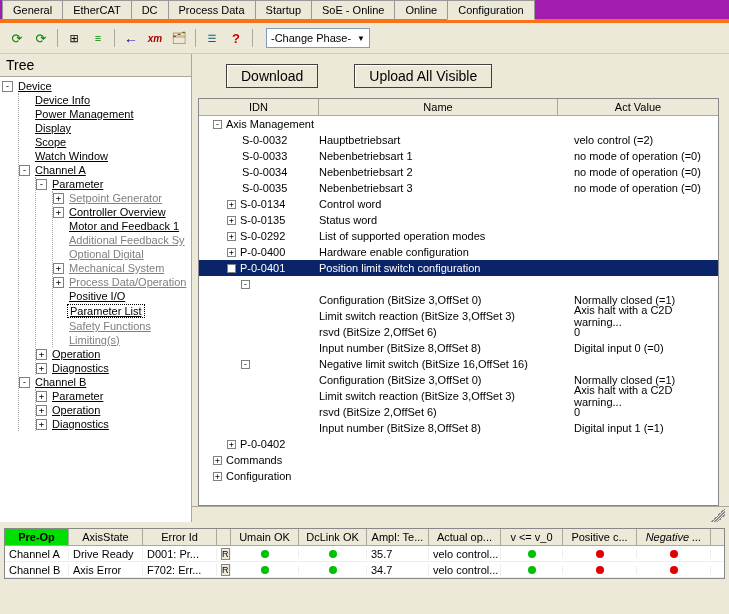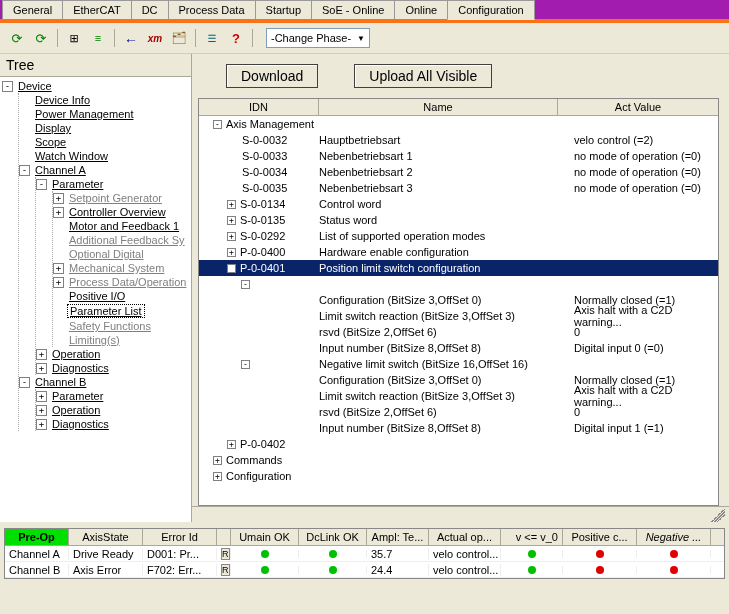--- a/index.html
+++ b/index.html
@@ -56,21 +56,21 @@
 .grid-footer { height: 16px; background: #ece9d8; border-top: 1px solid #aca899; display: flex; justify-content: flex-end; align-items: center; padding-right: 4px; }
 .grip { width: 14px; height: 14px; background: linear-gradient(135deg, transparent 50%, #888 50%, #888 55%, transparent 55%, transparent 60%, #888 60%, #888 65%, transparent 65%, transparent 70%, #888 70%, #888 75%, transparent 75%); }
 
 
 .status-grid { margin: 6px 4px 4px 4px; border: 1px solid #888; background: #fff; font-size: 11px; }
 .status-head { display: flex; background: #ece9d8; border-bottom: 1px solid #aca899; }
 .sh { border-right: 1px solid #aca899; padding: 2px 4px; text-align: center; overflow: hidden; white-space: nowrap; }
 .sh.preop { background: #00e000; font-weight: bold; }
 .status-row { display: flex; border-bottom: 1px solid #eee; height: 16px; align-items: center; }
 .sc { border-right: 1px solid #eee; padding: 0 4px; overflow: hidden; white-space: nowrap; display: flex; align-items: center; }
-.w0 { width: 64px; } .w1 { width: 74px; } .w2 { width: 74px; } .w3 { width: 14px; } .w4 { width: 68px; } .w5 { width: 68px; } .w6 { width: 62px; } .w7 { width: 72px; } .w8 { width: 62px; text-align: right; } .w9 { width: 74px; } .w10 { width: 74px; font-style: italic; }
+.w0 { width: 64px; } .w1 { width: 74px; } .w2 { width: 74px; } .w3 { width: 14px; } .w4 { width: 68px; } .w5 { width: 68px; } .w6 { width: 62px; } .w7 { width: 72px; } .w8 { width: 62px; } .w9 { width: 74px; } .w10 { width: 74px; font-style: italic; }
 .dot { width: 8px; height: 8px; border-radius: 50%; margin: 0 auto; }
 .green { background: #00c000; } .red { background: #e00000; }
 .r-btn { width: 12px; height: 12px; border: 1px solid #888; background: #ece9d8; font-size: 9px; display: flex; align-items: center; justify-content: center; }
 
 
 .ico-refresh1 { color: #008000; font-size: 13px; } 
 .ico-refresh2 { color: #008000; font-size: 13px; }
 .ico-tree { color: #000; font-size: 11px; }
 .ico-bars { color: #008000; font-size: 11px; }
 .ico-back { color: #0000aa; font-size: 14px; font-weight: bold; }
@@ -567,21 +567,21 @@
         <div class="sc w2">F702: Err...</div>
         <div class="sc w3">
           <div class="r-btn">R</div>
         </div>
         <div class="sc w4" style="justify-content: center;">
           <div class="dot green"></div>
         </div>
         <div class="sc w5" style="justify-content: center;">
           <div class="dot green"></div>
         </div>
-        <div class="sc w6">24.4</div>
+        <div class="sc w6">34.7</div>
         <div class="sc w7">velo control...</div>
         <div class="sc w8" style="justify-content: center;">
           <div class="dot green"></div>
         </div>
         <div class="sc w9" style="justify-content: center;">
           <div class="dot red"></div>
         </div>
         <div class="sc w10" style="justify-content: center;">
           <div class="dot red"></div>
         </div>

